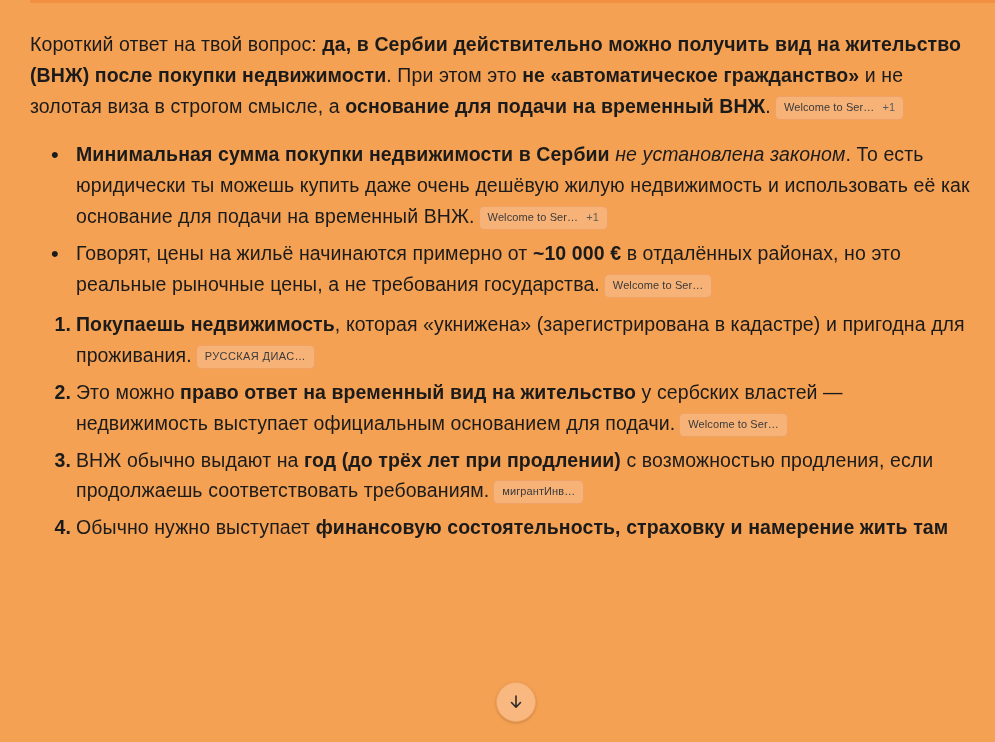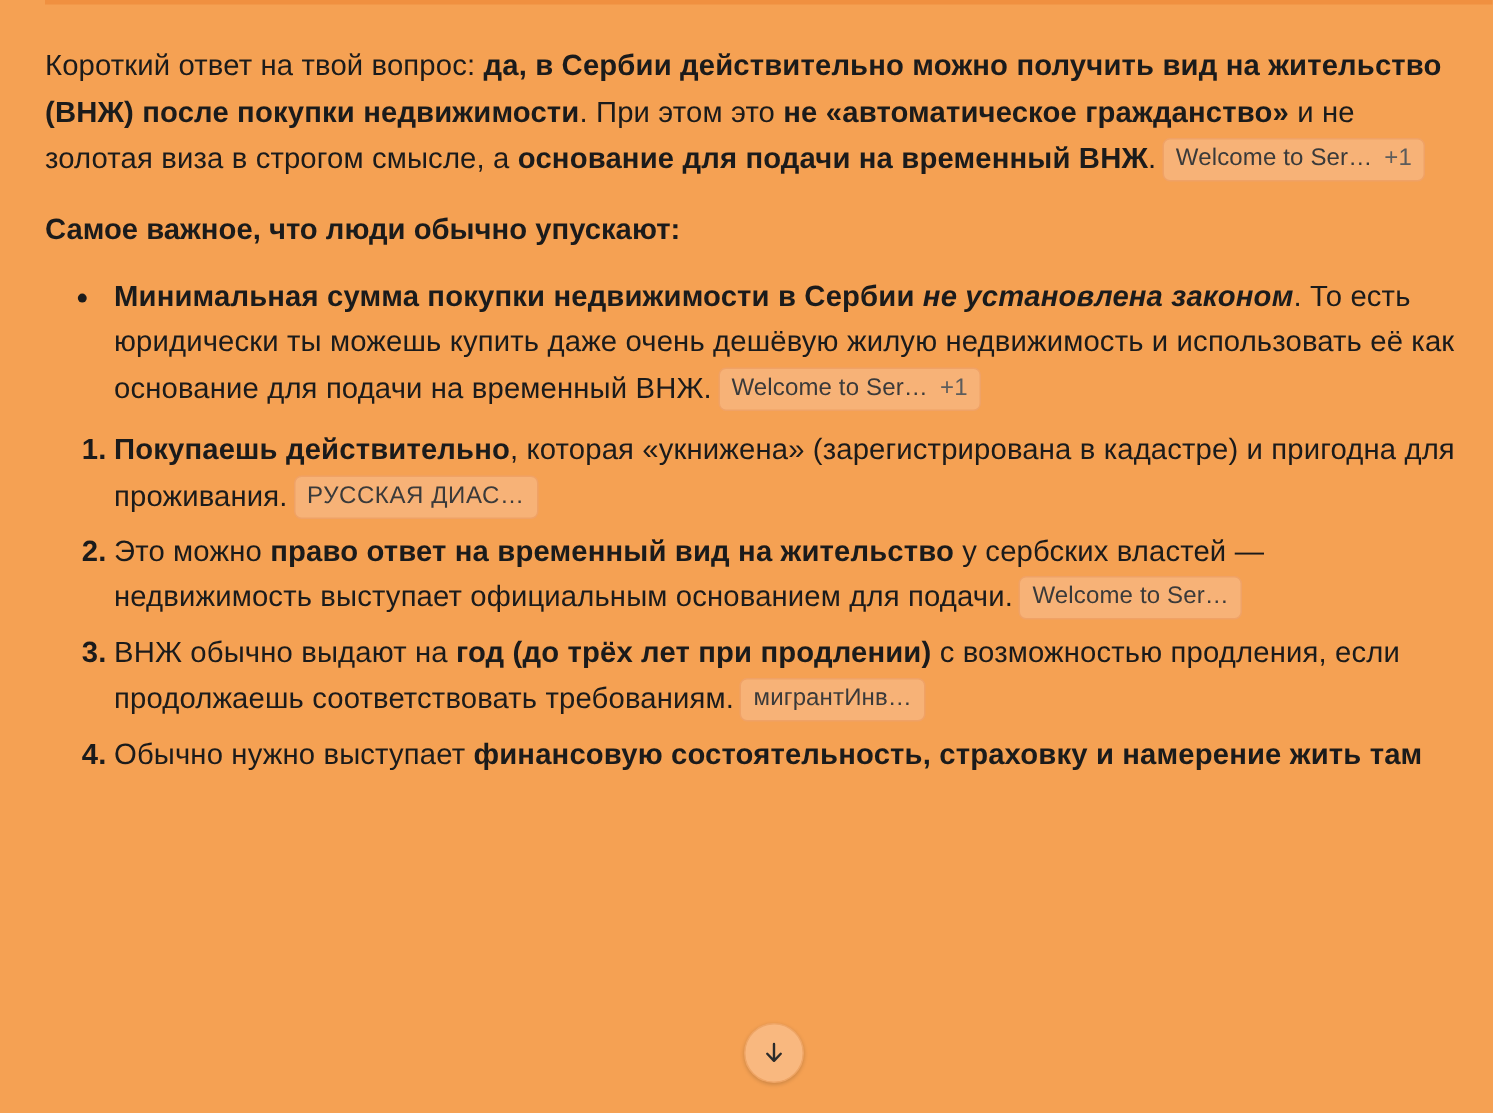--- a/index.html
+++ b/index.html
@@ -38,21 +38,21 @@
   p.para, li {
     font-size: 19.5px;
     line-height: 1.58;
     margin: 0 0 18px 0;
     letter-spacing: 0.1px;
   }
   p.para {
     padding-right: 12px;
   }
   strong { font-weight: bold; }
-  em.ital { font-style: italic; font-weight: bold; }
+  em.ital { font-style: italic; font-weight: normal; }
   .heading {
     font-size: 19.5px;
     font-weight: bold;
     margin: 0 0 14px 0;
     line-height: 1.5;
   }
   ul.bullets {
     margin: 0 0 10px 0;
     padding-left: 46px;
     list-style: none;
@@ -90,21 +90,21 @@
     font-weight: bold;
     font-size: 19.5px;
     width: 28px;
     text-align: right;
   }
   .cite {
     display: inline-block;
     background: #F7B277;
     border: 1px solid #F0A266;
     border-radius: 5px;
-    font-size: 16px;
+    font-size: 11px;
     line-height: 1;
     padding: 5px 8px 6px 8px;
     color: #3a3a3a;
     vertical-align: 2px;
     margin-left: 4px;
     white-space: nowrap;
   }
   .cite .plus {
     margin-left: 8px;
     color: #5c5c5c;
@@ -130,29 +130,29 @@
 </head>
 <body>
 
 <div class="top-rule"></div>
 <div class="left-strip"></div>
 
 <div class="content">
 
   <p class="para"><span>Короткий ответ на твой вопрос: </span><strong>да, в Сербии действительно можно получить вид на жительство (ВНЖ) после покупки недвижимости</strong><span>. При этом это </span><strong>не «автоматическое гражданство»</strong><span> и не золотая виза в строгом смысле, а </span><strong>основание для подачи на временный ВНЖ</strong><span>.</span><span class="cite"><span>Welcome to Ser…</span><span class="plus">+1</span></span></p>
 
-  <p class="heading">Самое важное, что люди обычно упускают:</p>
 
   <ul class="bullets">
     <li><strong>Минимальная сумма покупки недвижимости в Сербии </strong><em class="ital">не установлена законом</em><span>. То есть юридически ты можешь купить даже очень дешёвую жилую недвижимость и использовать её как основание для подачи на временный ВНЖ.</span><span class="cite"><span>Welcome to Ser…</span><span class="plus">+1</span></span></li>
+    <li><span>Говорят, цены на жильё начинаются примерно от </span><strong>~10 000 €</strong><span> в отдалённых районах, но это реальные рыночные цены, а не требования государства.</span><span class="cite"><span>Welcome to Ser…</span></span></li>
   </ul>
 
 
   <ol class="numbers">
-    <li><strong>Покупаешь действительно</strong><span>, которая «укнижена» (зарегистрирована в кадастре) и пригодна для проживания.</span><span class="cite caps"><span>РУССКАЯ ДИАС…</span></span></li>
+    <li><strong>Покупаешь недвижимость</strong><span>, которая «укнижена» (зарегистрирована в кадастре) и пригодна для проживания.</span><span class="cite caps"><span>РУССКАЯ ДИАС…</span></span></li>
     <li><span>Это можно </span><strong>право ответ на временный вид на жительство</strong><span> у сербских властей — недвижимость выступает официальным основанием для подачи.</span><span class="cite"><span>Welcome to Ser…</span></span></li>
     <li><span>ВНЖ обычно выдают на </span><strong>год (до трёх лет при продлении)</strong><span> с возможностью продления, если продолжаешь соответствовать требованиям.</span><span class="cite"><span>мигрантИнв…</span></span></li>
     <li><span>Обычно нужно выступает </span><strong>финансовую состоятельность, страховку и намерение жить там</strong></li>
   </ol>
 
 </div>
 
 <div class="scroll-btn">
   <span>
     <svg width="18" height="18" viewBox="0 0 18 18">

